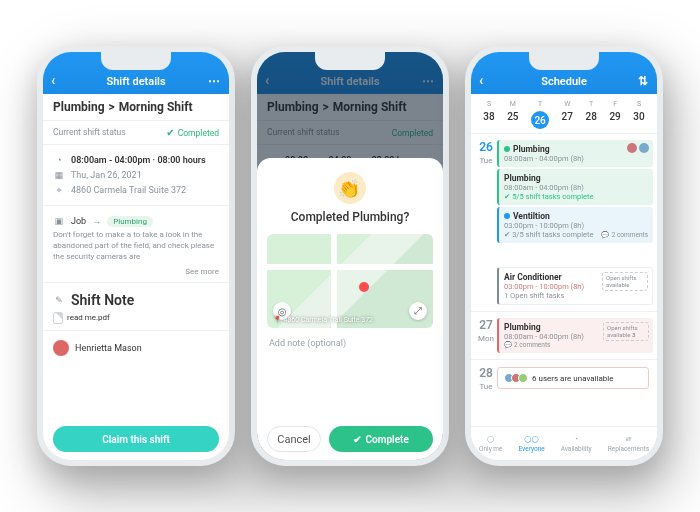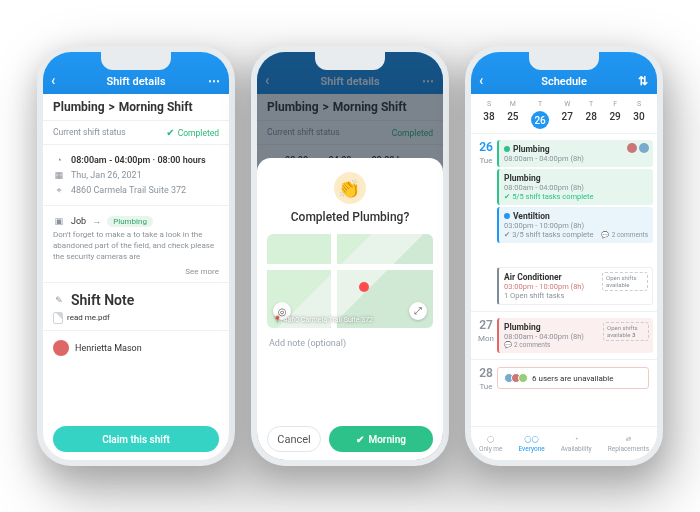--- a/index.html
+++ b/index.html
@@ -193,21 +193,21 @@
           <div class="pin"></div>
           <div class="cbtn left">◎</div>
           <div class="cbtn right">⤢</div>
           <div class="addr"><span>📍</span> <span>4860 Carmela Trail Suite 372</span></div>
         </div>
         <div class="addnote">Add note (optional)</div>
         <div class="mactions">
           <div class="cancel">Cancel</div>
           <div class="go">
               <span>✔</span>
-              <span>Morning</span>
+              <span>Complete</span>
             </div>
         </div>
       </div>
     </div>
   </div>
 
   <div class="phone">
     <div class="notch"></div>
     <div class="screen">
       <div class="hdr">

